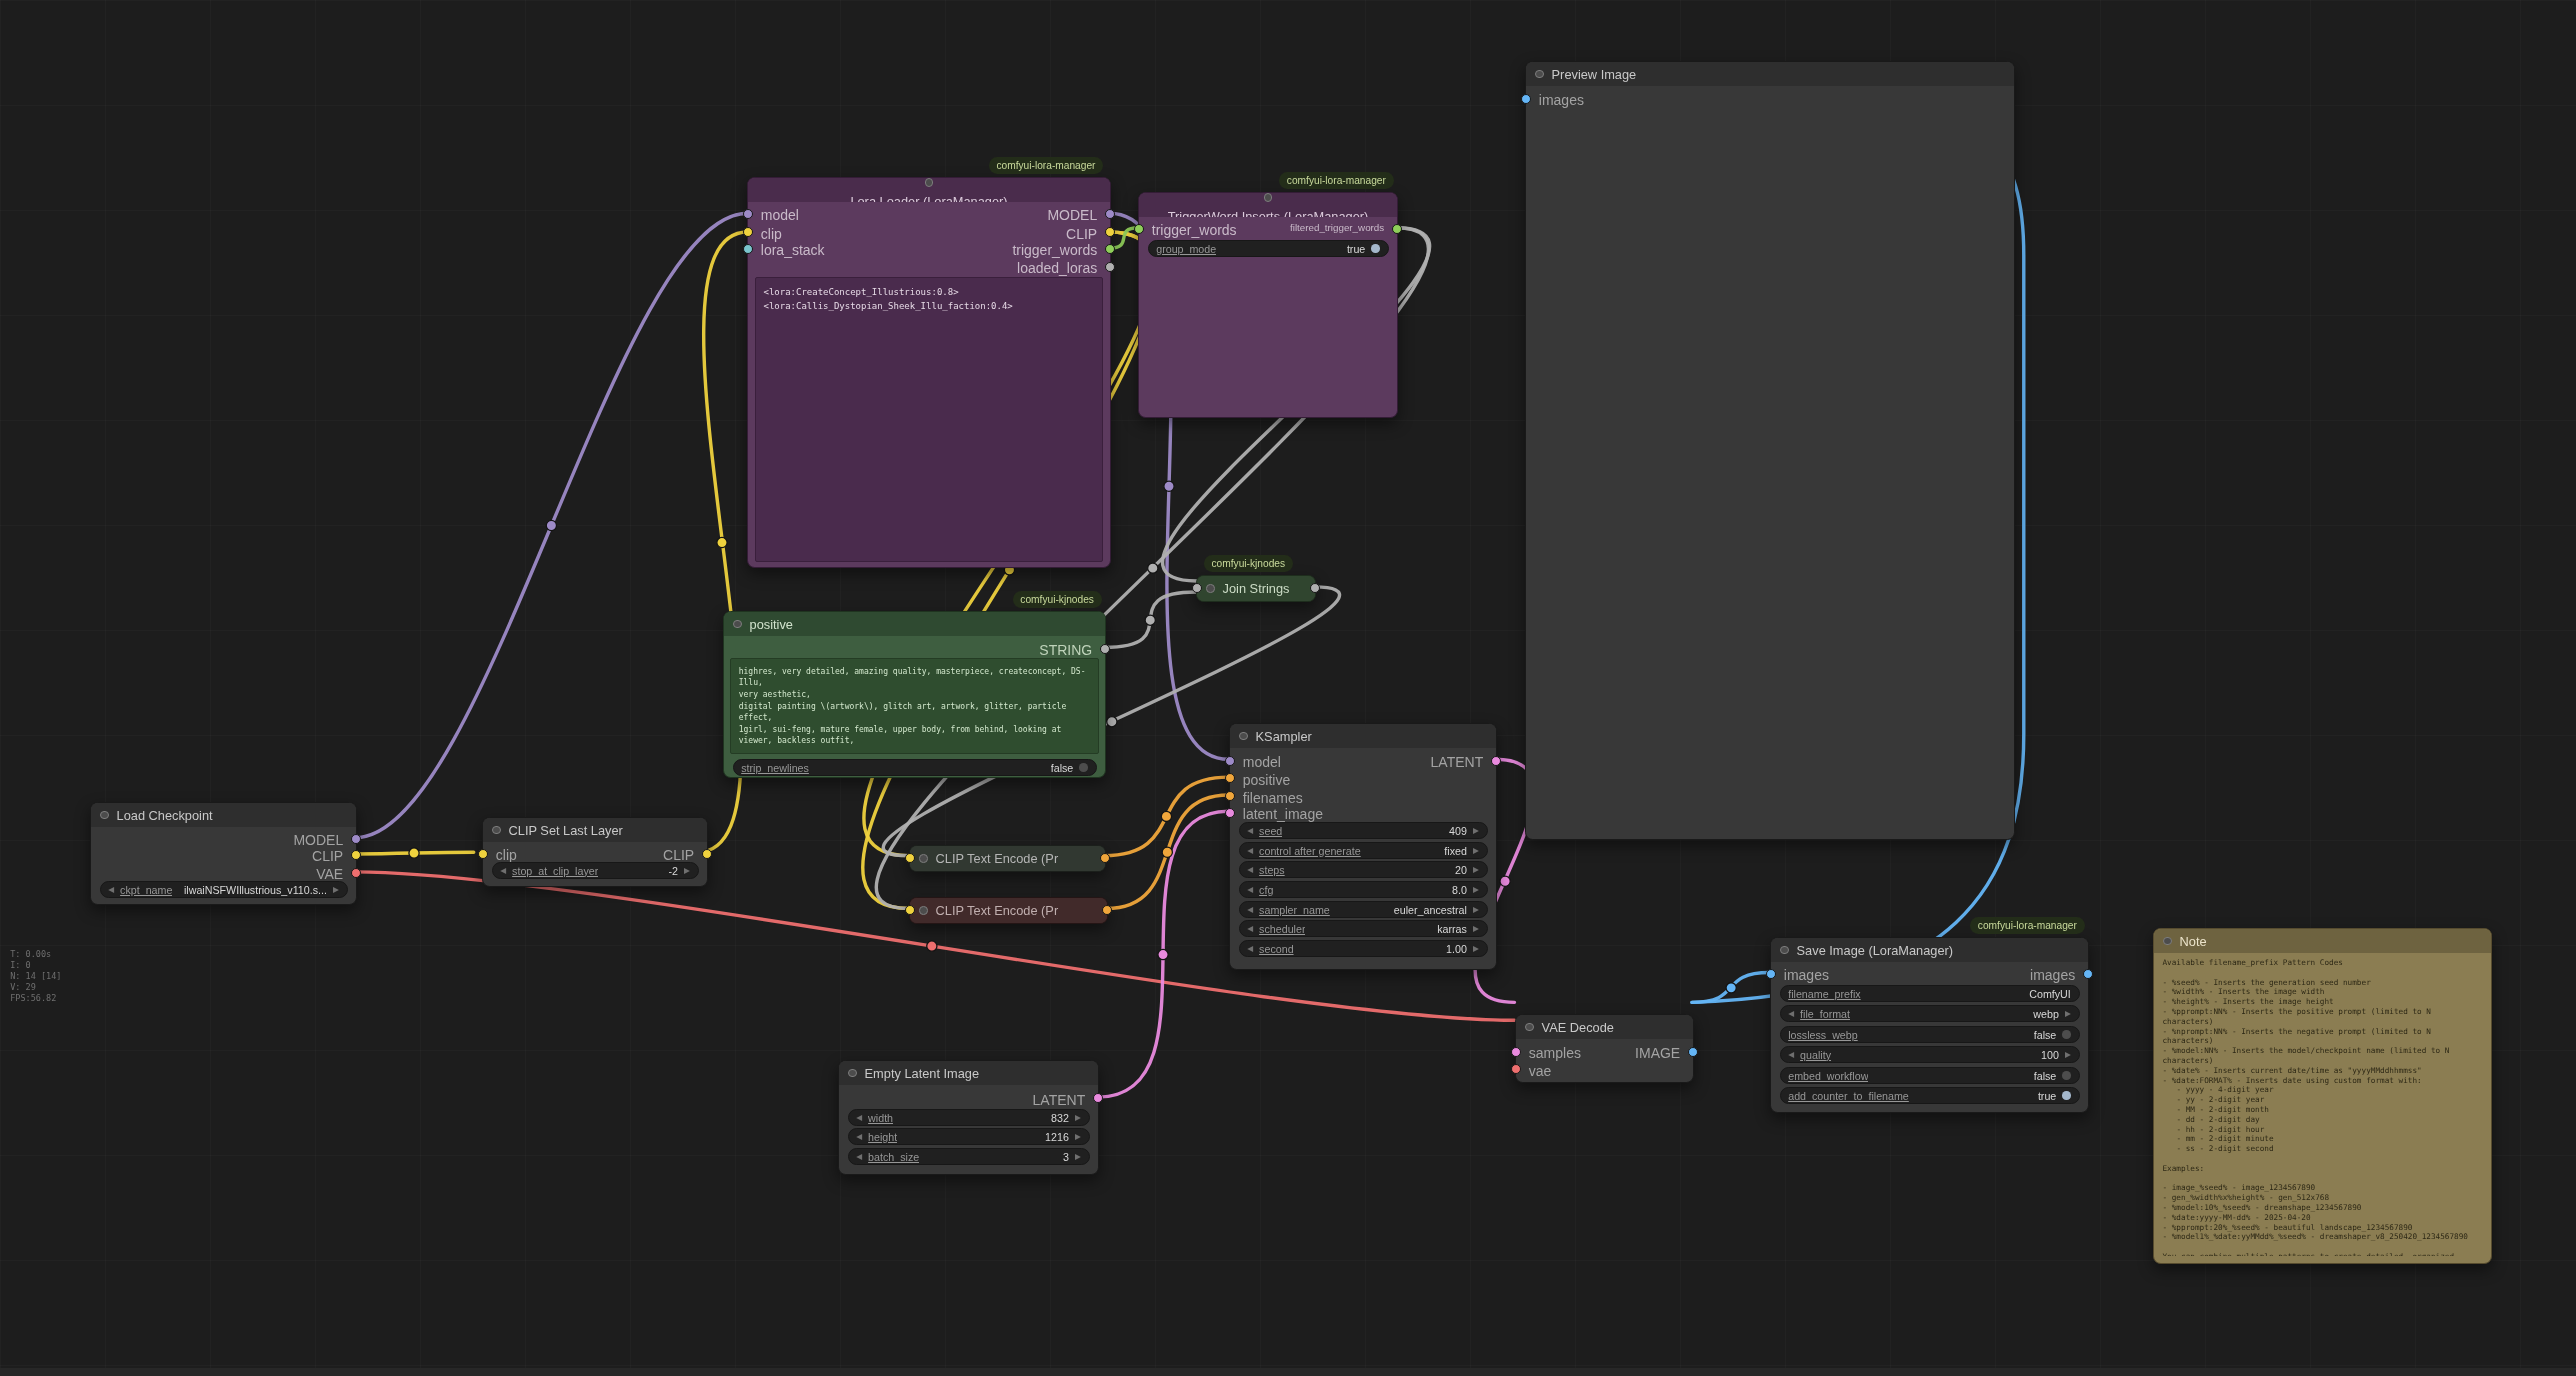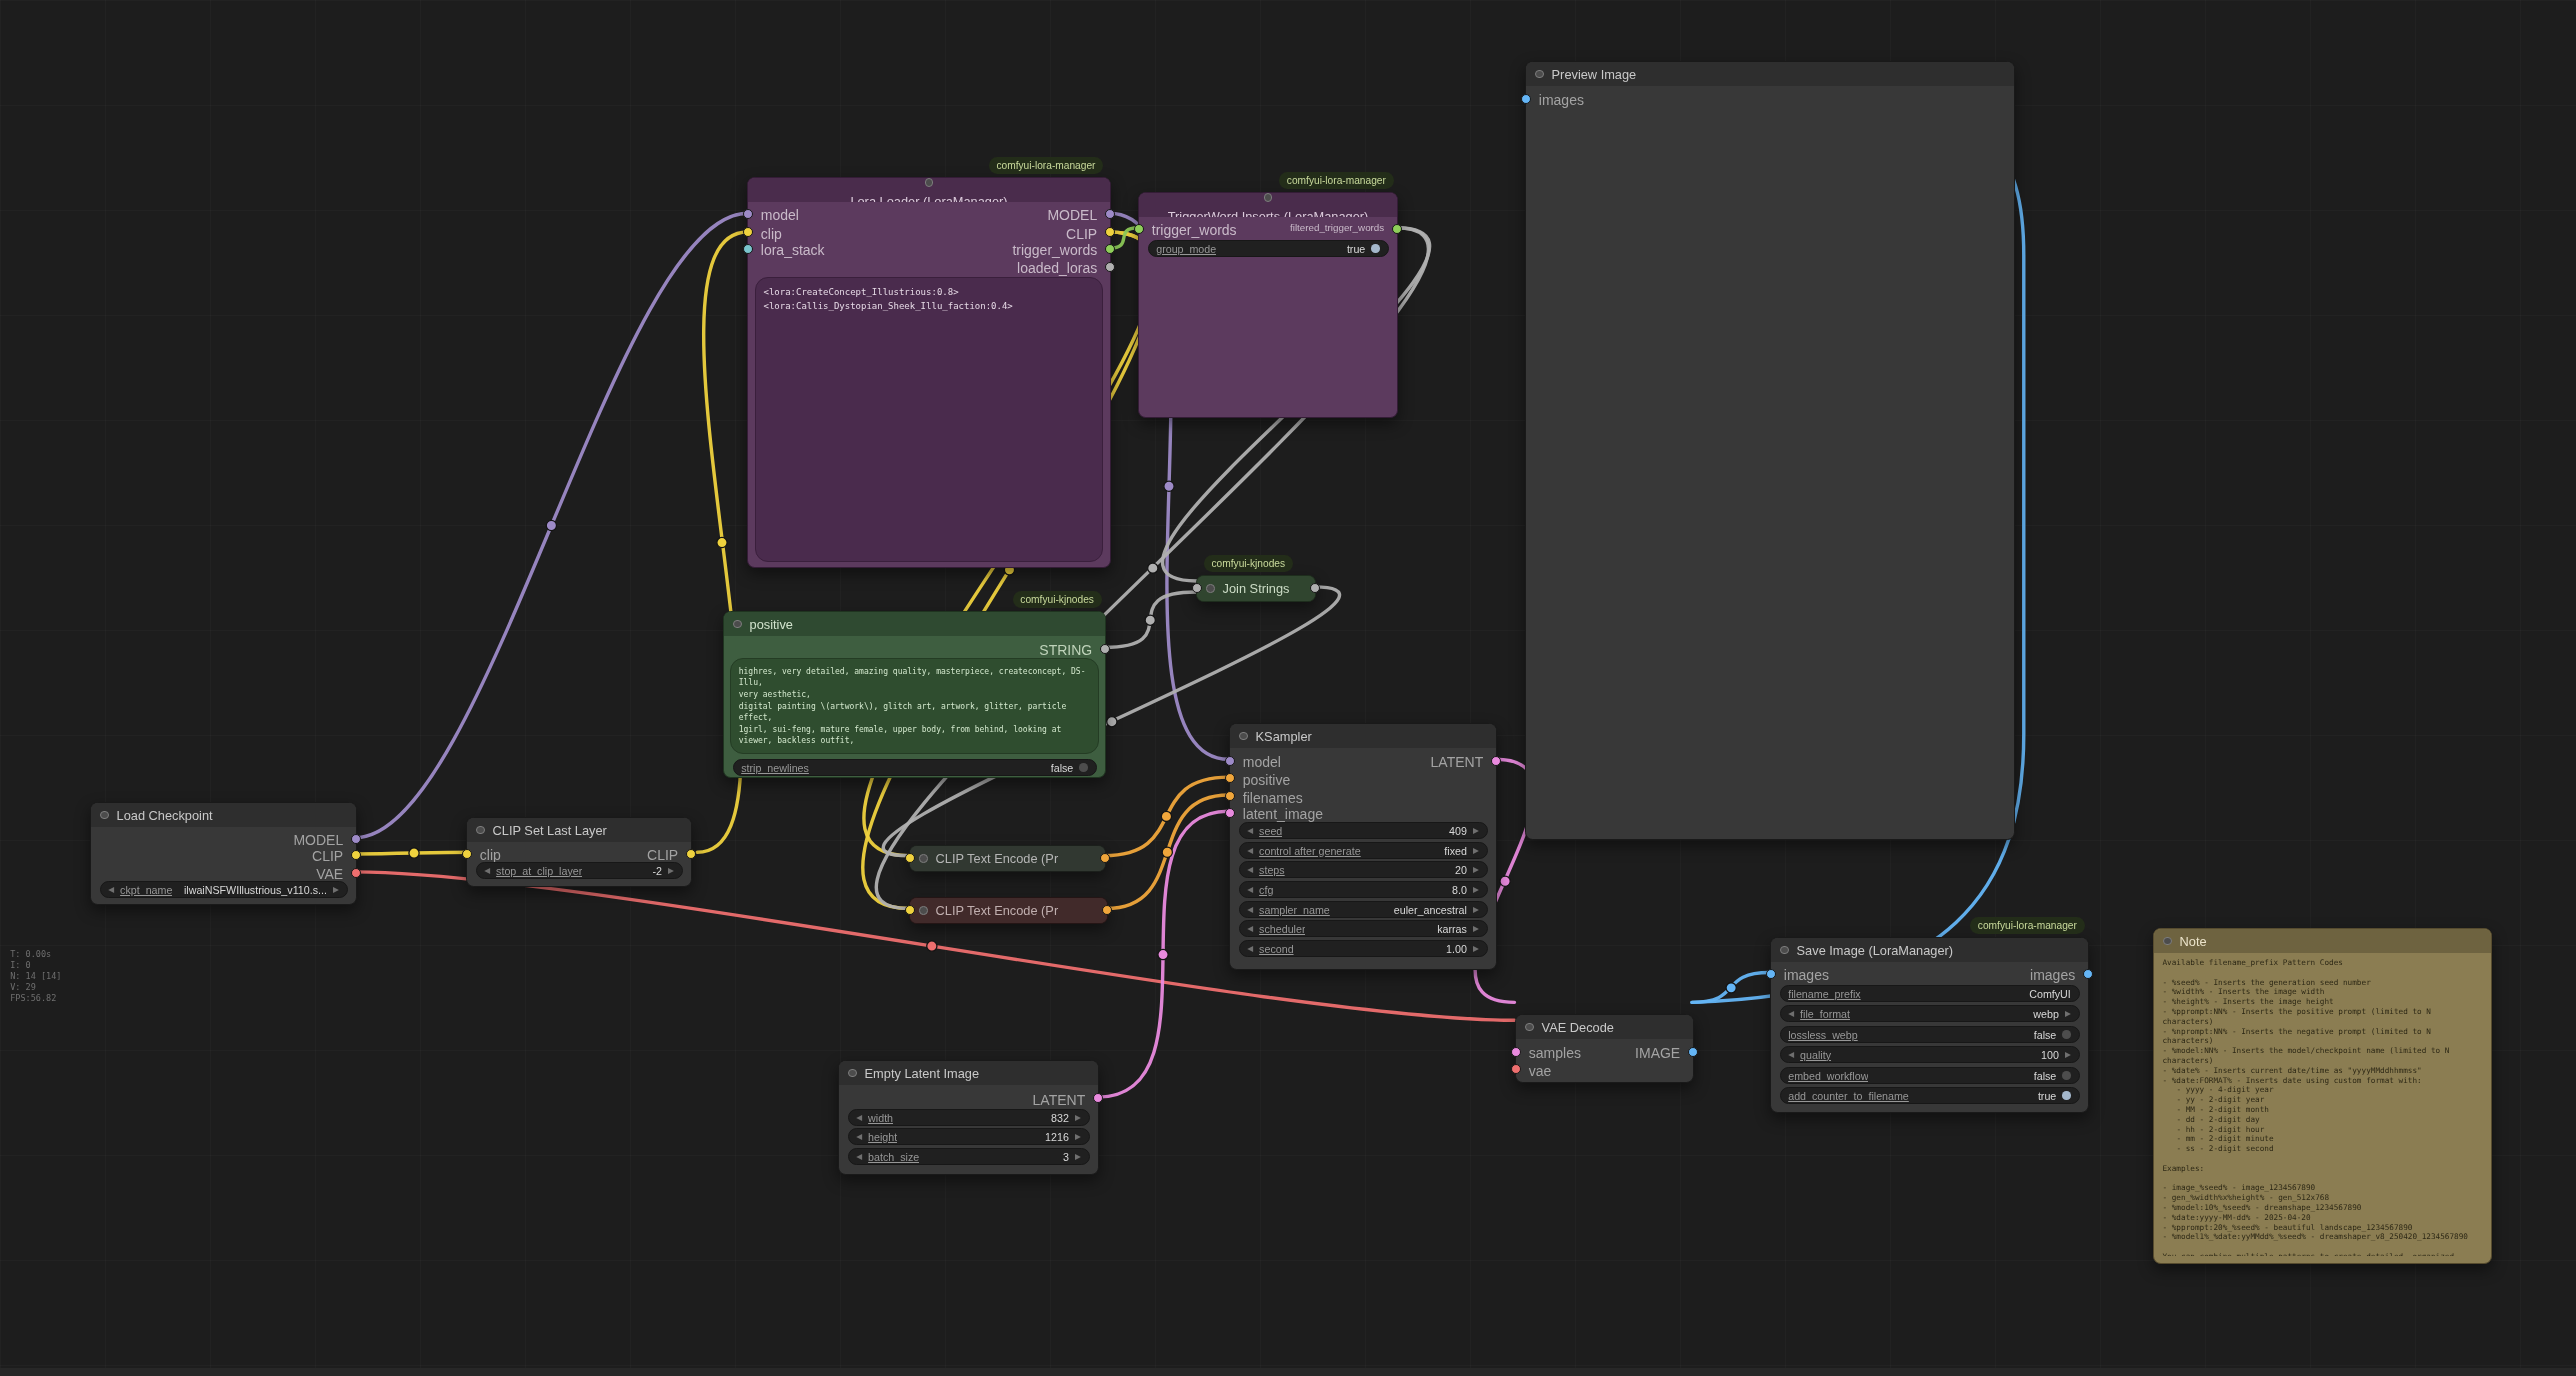--- a/index.html
+++ b/index.html
@@ -51,21 +51,21 @@
 
   .widget{position:absolute;left:8.5px;right:8.5px;height:17px;background:#202020;
     border:0.9px solid #171717;border-radius:9.4px;display:flex;align-items:center;
     gap:6px;padding:0 7.7px;font-size:10.7px;box-sizing:border-box;}
   .wlabel{color:#979797;white-space:nowrap;overflow:hidden;text-decoration:underline;}
   .wvalue{margin-left:auto;color:#d8d8d8;white-space:nowrap;overflow:hidden;}
   .warr{flex:0 0 auto;color:#6f6f6f;font-size:7.7px;line-height:1;}
   .tdot{flex:0 0 auto;width:8.5px;height:8.5px;border-radius:50%;background:#4d4d4d;}
   .tdot.on{background:#a4b7cb;}
 
-  .ta{position:absolute;border-radius:13px;padding:6.8px 7.7px;box-sizing:border-box;
+  .ta{position:absolute;border-radius:2px;padding:6.8px 7.7px;box-sizing:border-box;
     font-family:"DejaVu Sans Mono",monospace;white-space:pre-wrap;overflow:hidden;}
   .ta.lora{background:#4a2b4d;color:#e6dae6;font-size:9px;line-height:1.6;border:0.9px solid #3a1f3c;}
   .ta.prompt{background:#2f4d2f;color:#d3e8cd;font-size:8px;line-height:1.45;border:0.9px solid #243c24;}
   .notebody{position:absolute;left:6.8px;right:6.8px;top:25.6px;bottom:6.8px;
     font-family:"DejaVu Sans Mono",monospace;font-size:7.7px;line-height:9.8px;
     color:#2e2916;white-space:pre-wrap;overflow:hidden;padding:3.4px 1.7px;}
 
   .statusbox{position:absolute;left:10.2px;top:949px;z-index:4;
     font-family:"DejaVu Sans Mono",monospace;font-size:8.5px;line-height:11px;
     color:#6f6f6f;white-space:pre;}
@@ -126,21 +126,21 @@
     <span class="sock out" style="top:65px;background:#ee6f6f"></span>
     <span class="slab out" style="top:63px">VAE</span>
     <div class="widget" style="top:78px">
       <span class="warr">◀</span>
       <span class="wlabel">ckpt_name</span>
       <span class="wvalue">ilwaiNSFWIllustrious_v110.s...</span>
       <span class="warr">▶</span>
     </div>
   </div>
 
-  <div class="node" style="left:466px;top:817px;width:224px;height:68px;">
+  <div class="node" style="left:482px;top:817px;width:224px;height:68px;">
     <div class="hd">
       <span class="cdot"></span>
       <span>CLIP Set Last Layer</span>
     </div>
     <span class="sock in" style="top:31px;background:#efd23e"></span>
     <span class="slab in" style="top:29px">clip</span>
     <span class="sock out" style="top:31px;background:#efd23e"></span>
     <span class="slab out" style="top:29px">CLIP</span>
     <div class="widget" style="top:44px">
       <span class="warr">◀</span>

